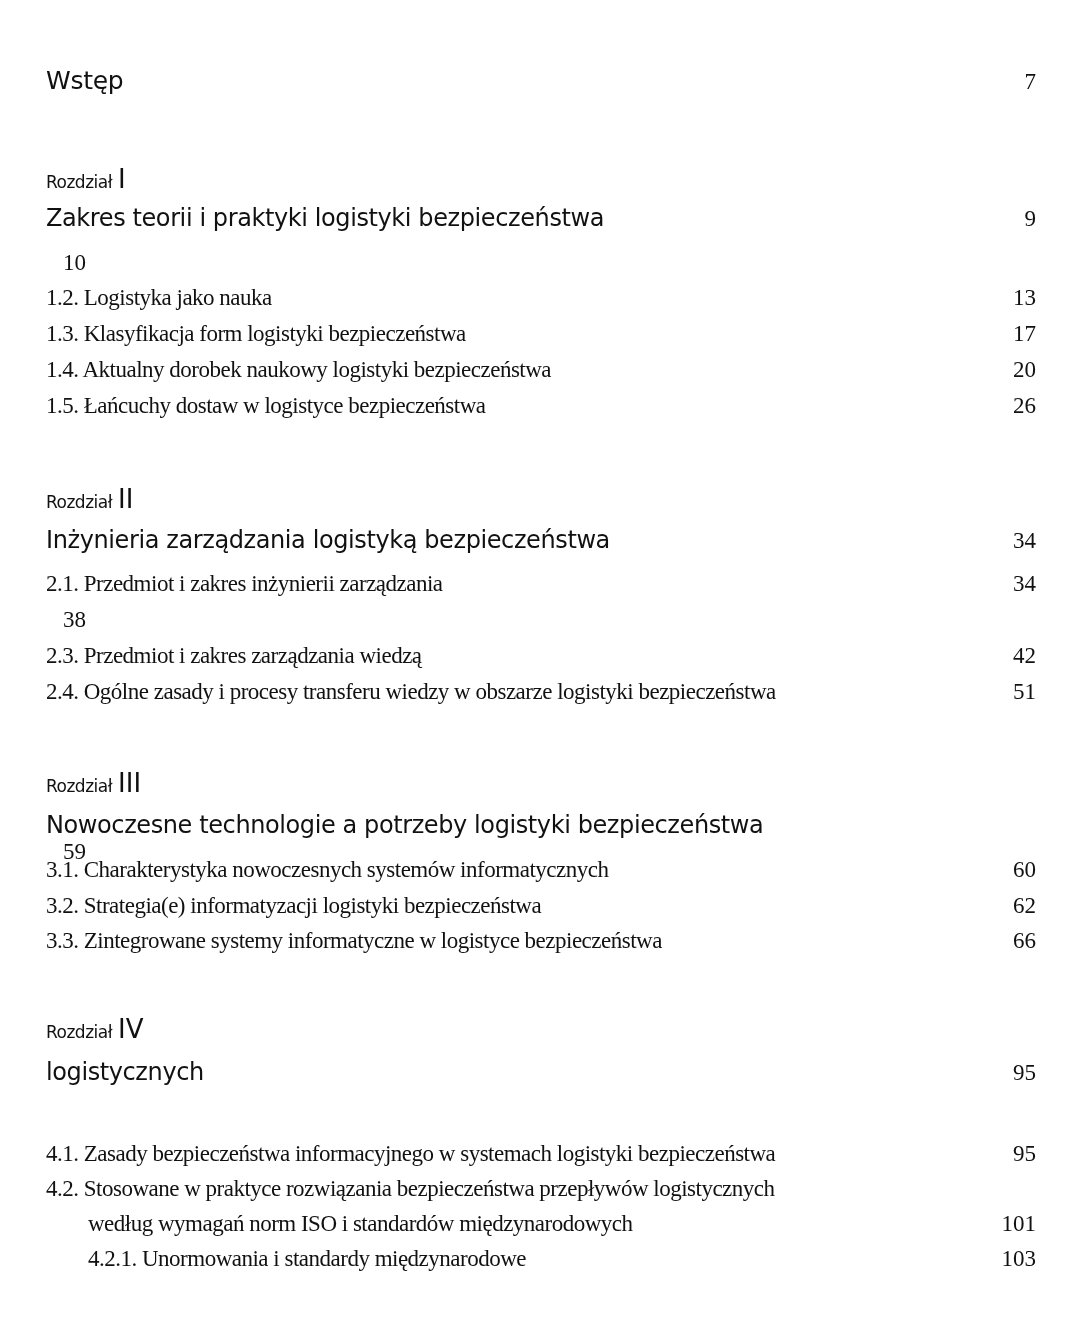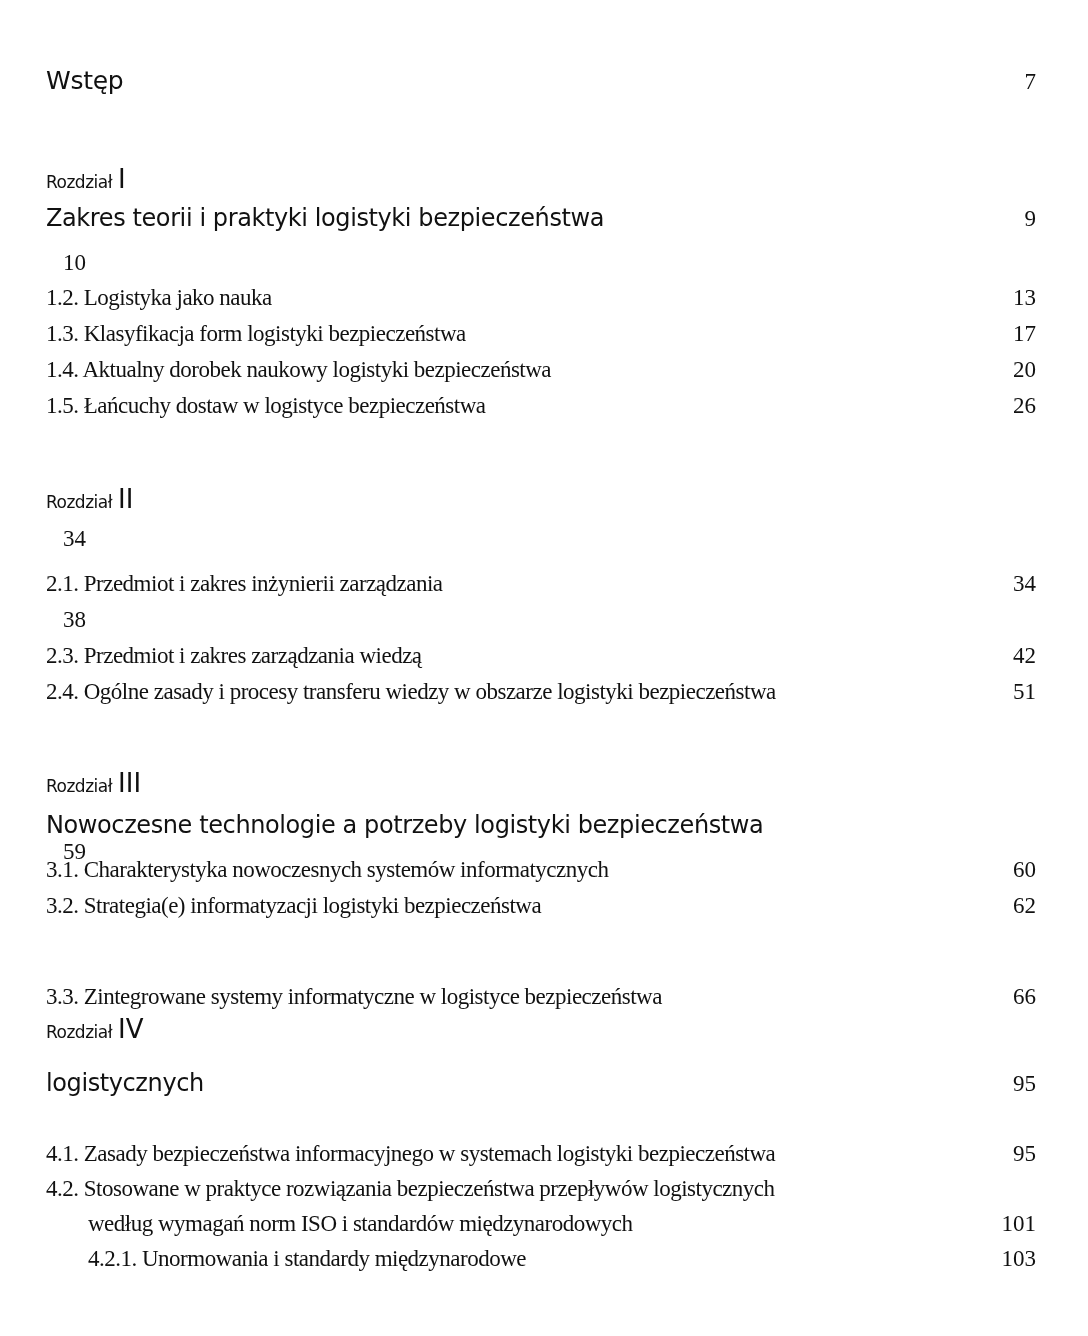--- a/index.html
+++ b/index.html
@@ -52,20 +52,21 @@
   </div>
   <div class="row" style="top:393px;">
     <span class="sec">1.5. Łańcuchy dostaw w logistyce bezpieczeństwa</span>
     <span class="pg">26</span>
   </div>
 
   <div class="chap-label" style="top:484px;">
     <span>Rozdział</span><span class="num">II</span>
   </div>
   <div class="row" style="top:526px;">
+    <span class="chap-title">Inżynieria zarządzania logistyką bezpieczeństwa</span>
     <span class="pg">34</span>
   </div>
   <div class="row" style="top:571px;">
     <span class="sec">2.1. Przedmiot i zakres inżynierii zarządzania</span>
     <span class="pg">34</span>
   </div>
   <div class="row" style="top:607px;">
     <span class="pg">38</span>
   </div>
   <div class="row" style="top:643px;">
@@ -85,30 +86,30 @@
     <span class="pg">59</span>
   </div>
   <div class="row" style="top:857px;">
     <span class="sec">3.1. Charakterystyka nowoczesnych systemów informatycznych</span>
     <span class="pg">60</span>
   </div>
   <div class="row" style="top:893px;">
     <span class="sec">3.2. Strategia(e) informatyzacji logistyki bezpieczeństwa</span>
     <span class="pg">62</span>
   </div>
-  <div class="row" style="top:984px;">
+  <div class="row" style="top:928px;">
     <span class="sec">3.3. Zintegrowane systemy informatyczne w logistyce bezpieczeństwa</span>
     <span class="pg">66</span>
   </div>
 
   <div class="chap-label" style="top:1014px;">
     <span>Rozdział</span><span class="num">IV</span>
   </div>
   <div class="title-block" style="top:1058px;">
-    <div class="row" style="position:relative; top:11px;">
+    <div class="row" style="position:relative; top:0;">
       <span class="chap-title">logistycznych</span>
       <span class="pg">95</span>
     </div>
   </div>
   <div class="row" style="top:1141px;">
     <span class="sec">4.1. Zasady bezpieczeństwa informacyjnego w systemach logistyki bezpieczeństwa</span>
     <span class="pg">95</span>
   </div>
   <div class="row" style="top:1176px;">
     <span class="sec">4.2. Stosowane w praktyce rozwiązania bezpieczeństwa przepływów logistycznych</span>

